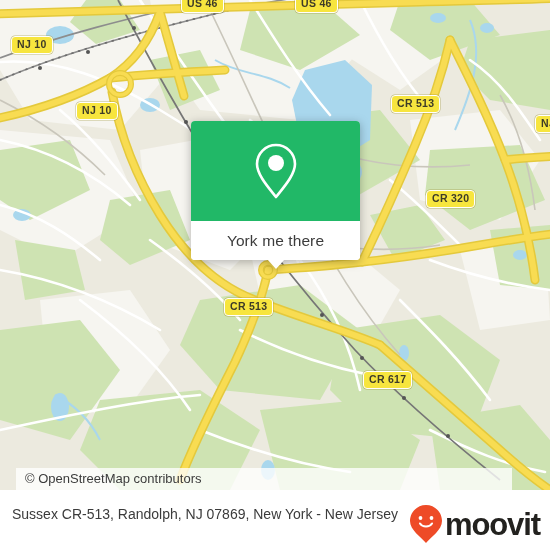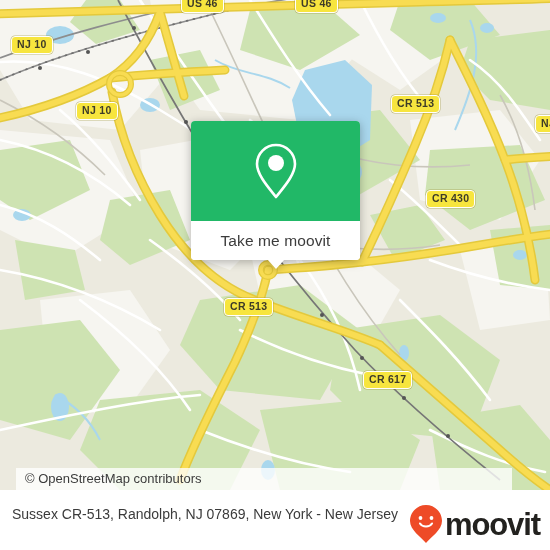--- a/index.html
+++ b/index.html
@@ -323,34 +323,34 @@
         </g>
       </g>
     </svg>
 
     <div class="shield" style="left:181px;top:-5px;">US 46</div>
     <div class="shield" style="left:295px;top:-5px;">US 46</div>
     <div class="shield" style="left:11px;top:36px;">NJ 10</div>
     <div class="shield" style="left:76px;top:102px;">NJ 10</div>
     <div class="shield" style="left:391px;top:95px;">CR 513</div>
     <div class="shield" style="left:535px;top:115px;">NJ</div>
-    <div class="shield" style="left:426px;top:190px;">CR 430</div>
+    <div class="shield" style="left:426px;top:190px;">CR 320</div>
     <div class="shield" style="left:224px;top:298px;">CR 513</div>
     <div class="shield" style="left:363px;top:371px;text-align:right;">CR 617</div>
 
     <div class="card">
       <div class="card-inner">
         <div class="card-head">
           <svg class="pin-icon" width="46" height="58" viewBox="0 0 46 58">
             <path d="M23 3 C12.5 3 4 11.5 4 22 C4 33 16 46 23 55 C30 46 42 33 42 22 C42 11.5 33.5 3 23 3 Z" fill="none" stroke="#ffffff" stroke-width="2.6" stroke-linejoin="round"></path>
             <circle cx="23" cy="21" r="8" fill="#ffffff"></circle>
           </svg>
         </div>
         <div class="card-foot">
-          <span class="card-foot-label">Take me moovit</span>
+          <span class="card-foot-label">York me there</span>
         </div>
       </div>
       <div class="card-tail"></div>
     </div>
 
     <div class="attribution">© OpenStreetMap contributors</div>
   </div>
 
   <div class="footer">
     <div class="footer-title">Sussex CR-513, Randolph, NJ 07869, New York - New Jersey</div>

